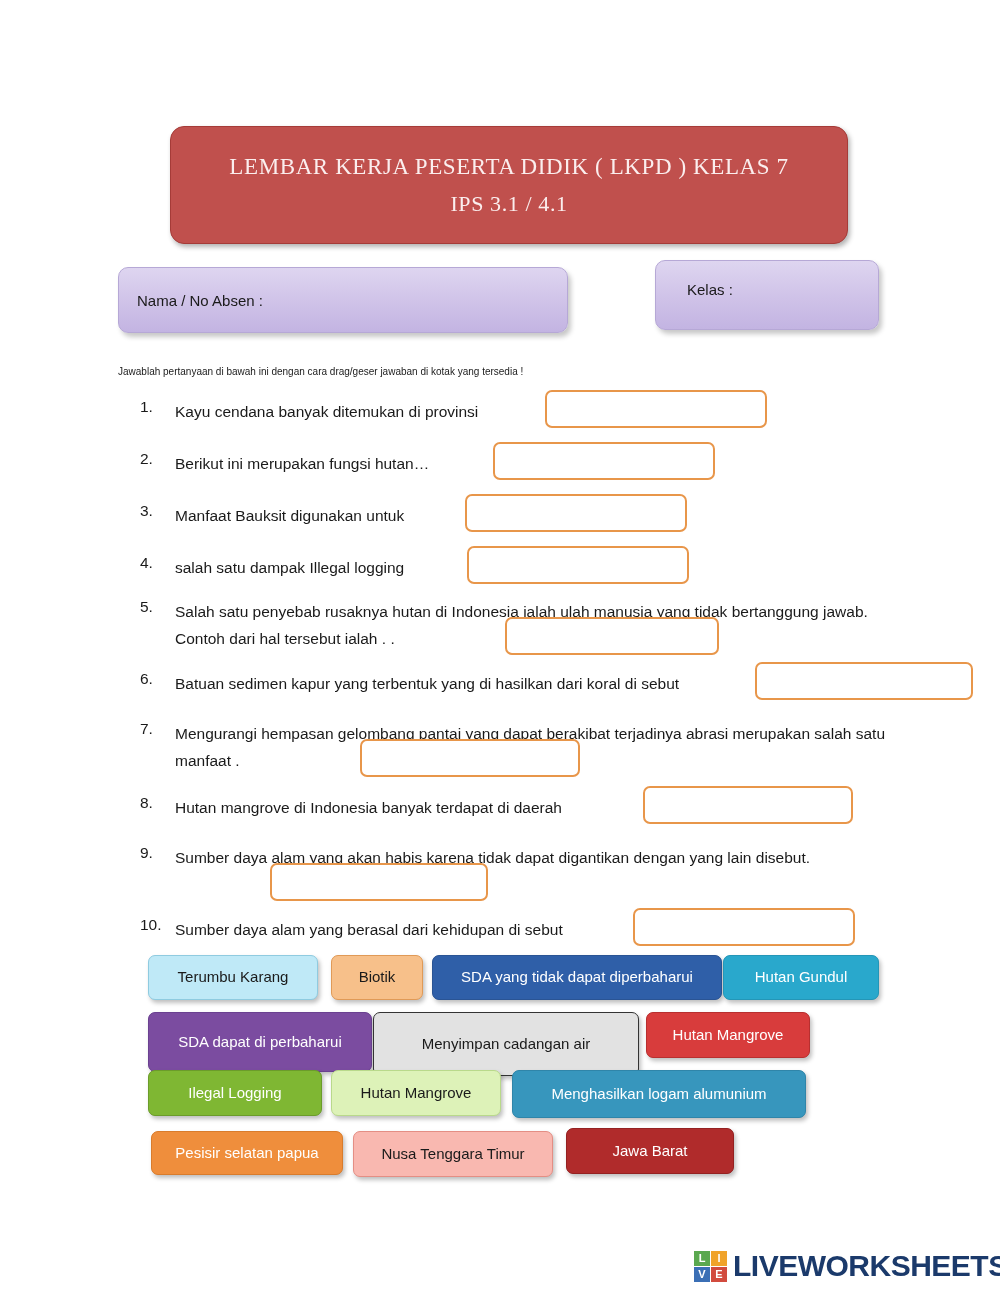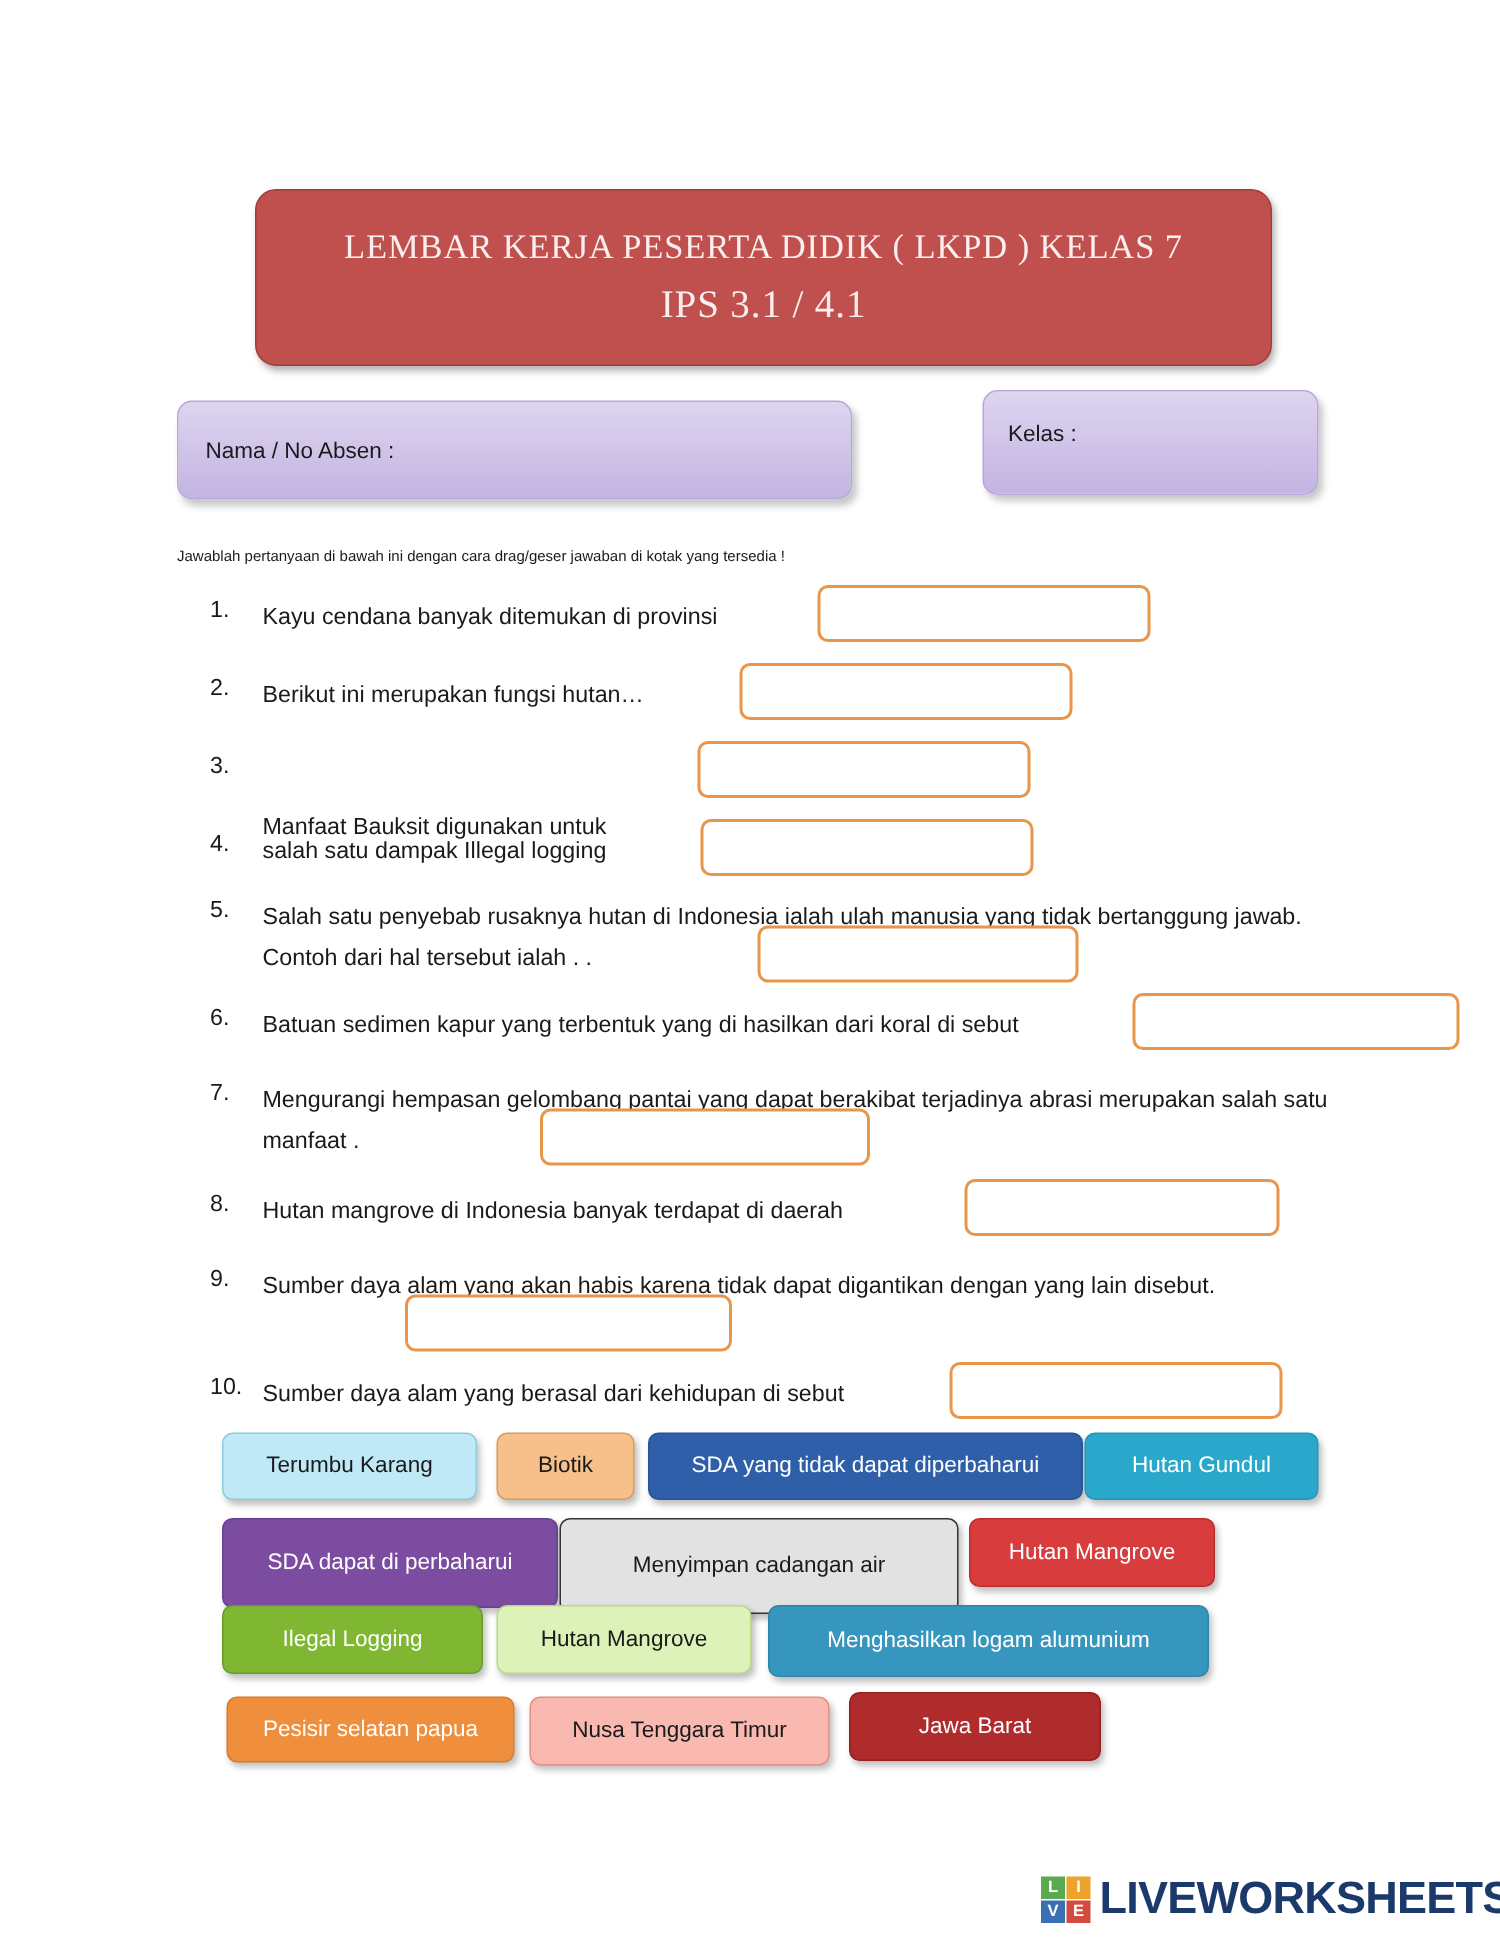--- a/index.html
+++ b/index.html
@@ -31,37 +31,37 @@
     gap: 12px;
   }
   .title-line {
     font-family: "Liberation Serif", serif;
     color: #fbeeee;
     font-size: 23px;
     letter-spacing: 0.6px;
     text-align: center;
     line-height: 1.1;
   }
-  .title-line.sub { font-size: 26px; }
+  .title-line.sub { font-size: 22px; }
 
   
   .id-field {
     position: absolute;
     background: linear-gradient(180deg, #ded5f0 0%, #cfc2e8 55%, #c3b4e2 100%);
     border: 1px solid #b6a8d6;
     border-radius: 10px;
     box-shadow: 3px 4px 5px rgba(0,0,0,0.22);
     display: flex;
     align-items: center;
     padding-left: 18px;
     font-size: 15px;
     color: #1a1a1a;
   }
   #name-field { left: 118px; top: 267px; width: 450px; height: 66px; }
-  #class-field { left: 655px; top: 260px; width: 224px; height: 70px; padding-left: 16px; align-items: flex-start; padding-top: 20px; }
+  #class-field { left: 655px; top: 260px; width: 224px; height: 70px; padding-left: 31px; align-items: flex-start; padding-top: 20px; }
 
   
   .instruction {
     position: absolute;
     left: 118px; top: 366px;
     font-size: 10px;
     color: #1a1a1a;
     white-space: nowrap;
   }
 
@@ -165,21 +165,21 @@
       <div class="q-body" style="white-space: nowrap;">Kayu cendana banyak ditemukan di provinsi</div>
       <div class="ansbox" style="position: absolute; left: 405px; top: -8px; width: 222px;"></div>
     </div>
     <div class="q-row" style="position: absolute; left: 0px; top: 52px; width: 840px;">
       <div class="q-num">2.</div>
       <div class="q-body" style="white-space: nowrap;">Berikut ini merupakan fungsi hutan…</div>
       <div class="ansbox" style="position: absolute; left: 353px; top: -8px; width: 222px;"></div>
     </div>
     <div class="q-row" style="position: absolute; left: 0px; top: 104px; width: 840px;">
       <div class="q-num">3.</div>
-      <div class="q-body" style="white-space: nowrap; margin-top: 36px;">Manfaat Bauksit digunakan untuk</div>
+      <div class="q-body" style="white-space: nowrap;">Manfaat Bauksit digunakan untuk</div>
       <div class="ansbox" style="position: absolute; left: 325px; top: -8px; width: 222px;"></div>
     </div>
     <div class="q-row" style="position: absolute; left: 0px; top: 156px; width: 840px;">
       <div class="q-num">4.</div>
       <div class="q-body" style="white-space: nowrap;">salah satu dampak Illegal logging</div>
       <div class="ansbox" style="position: absolute; left: 327px; top: -8px; width: 222px;"></div>
     </div>
     <div class="q-row" style="position: absolute; left: 0px; top: 200px; width: 840px;">
       <div class="q-num">5.</div>
       <div class="q-body" style="width: 700px;">Salah satu penyebab rusaknya hutan di Indonesia ialah ulah manusia yang tidak bertanggung jawab. Contoh dari hal tersebut ialah . .</div>

